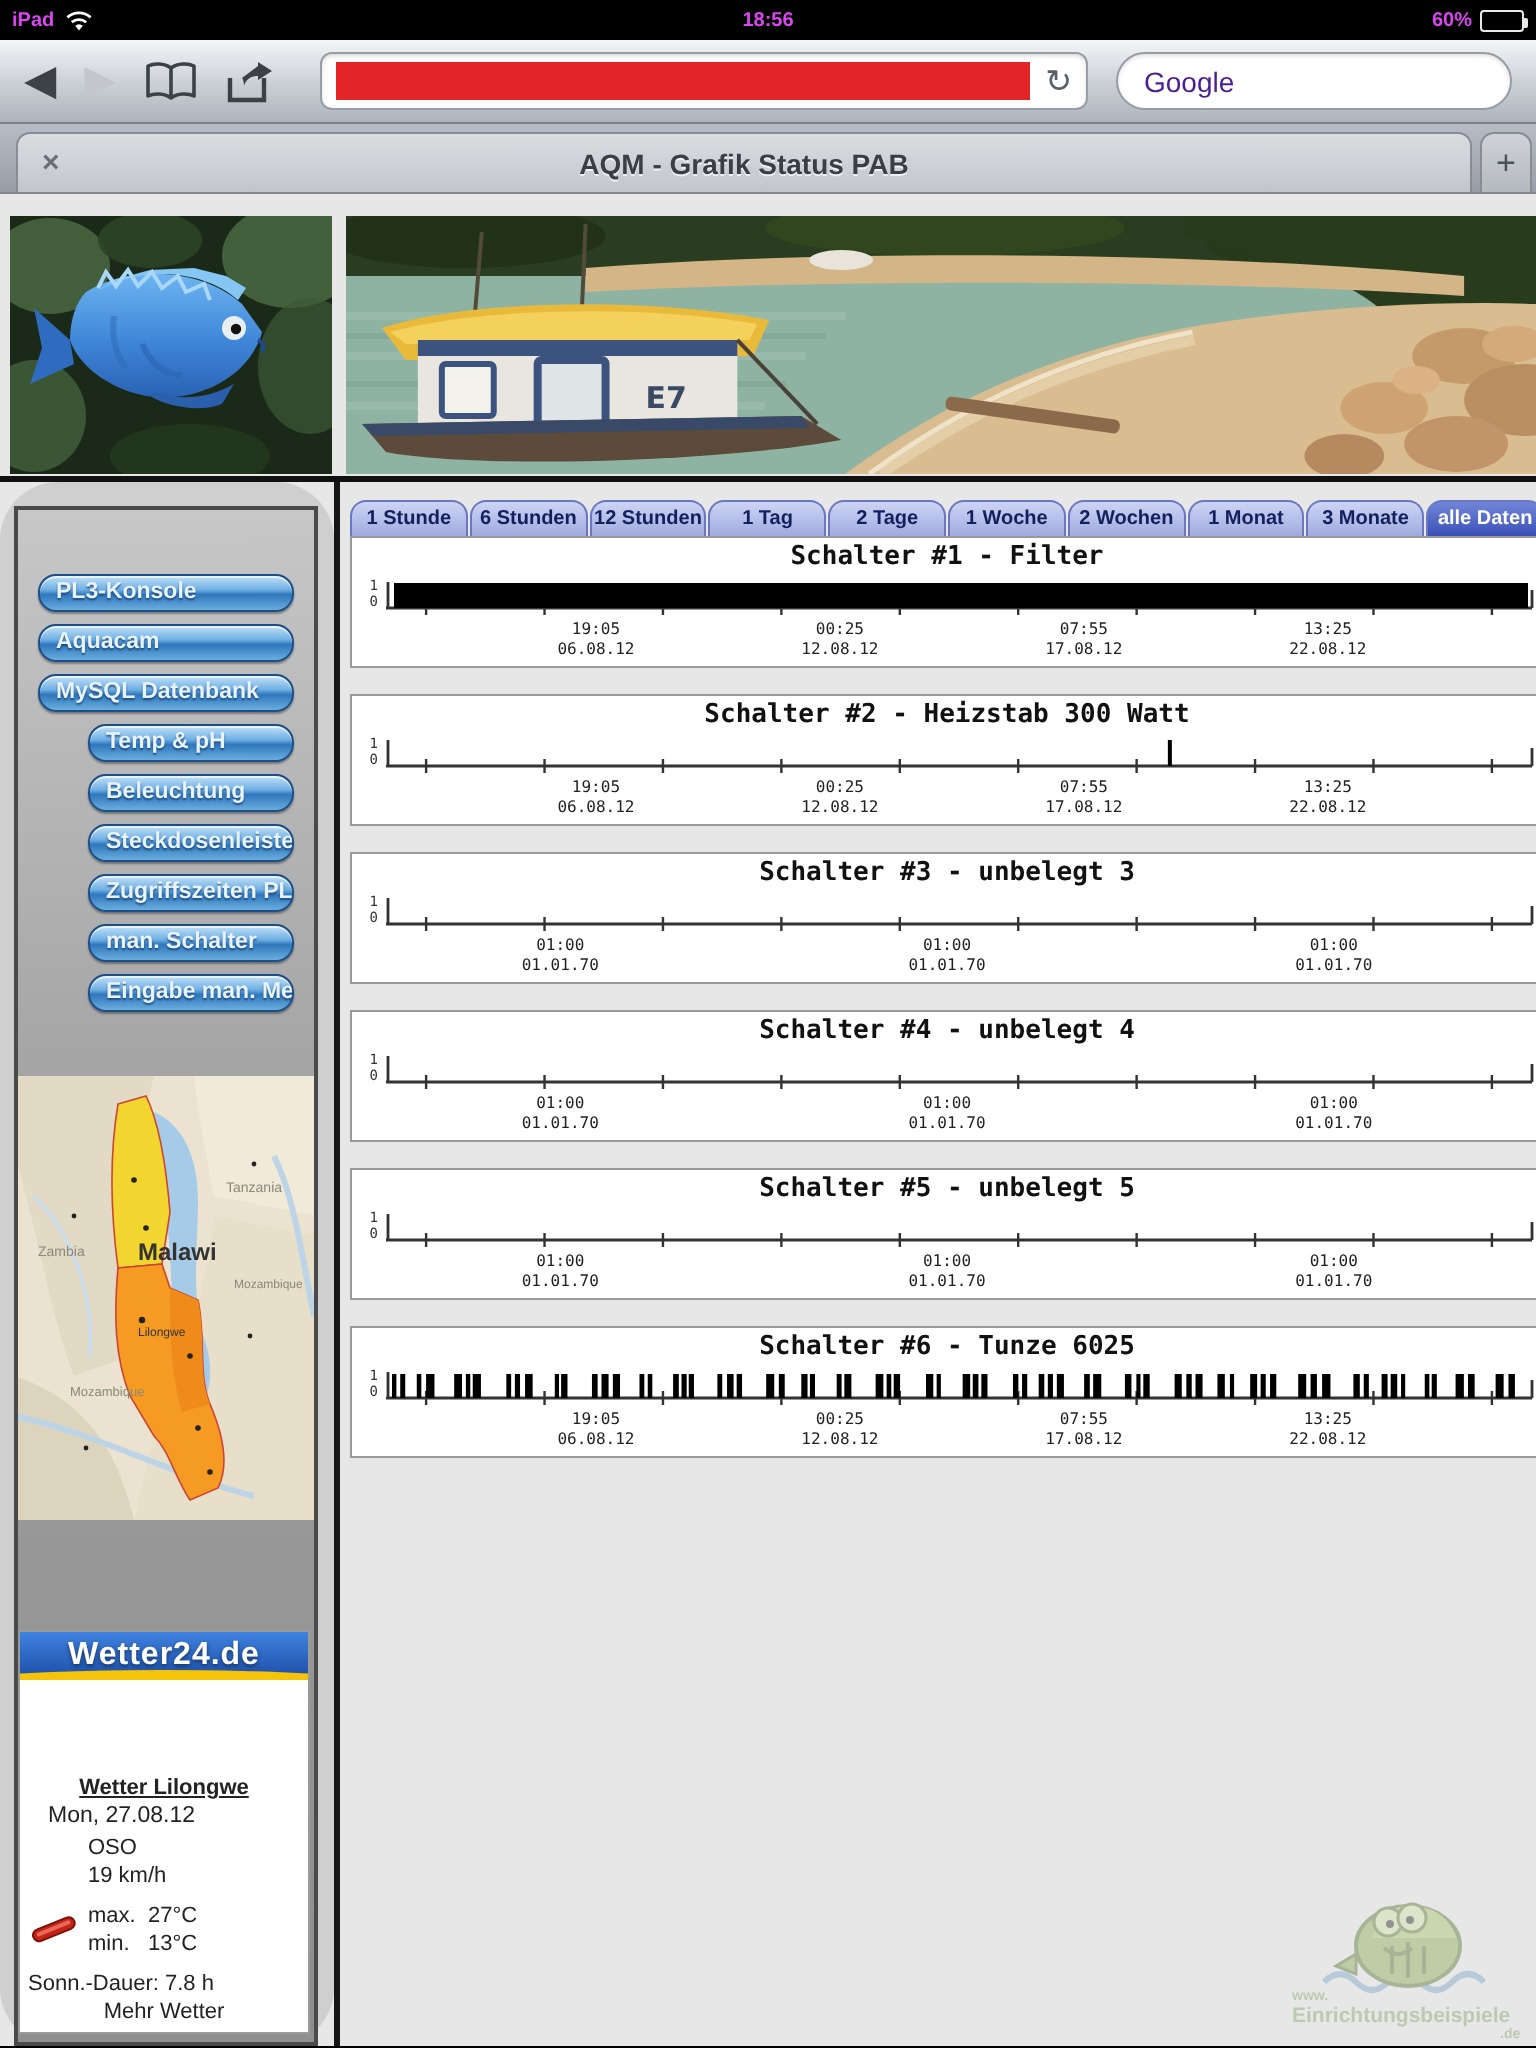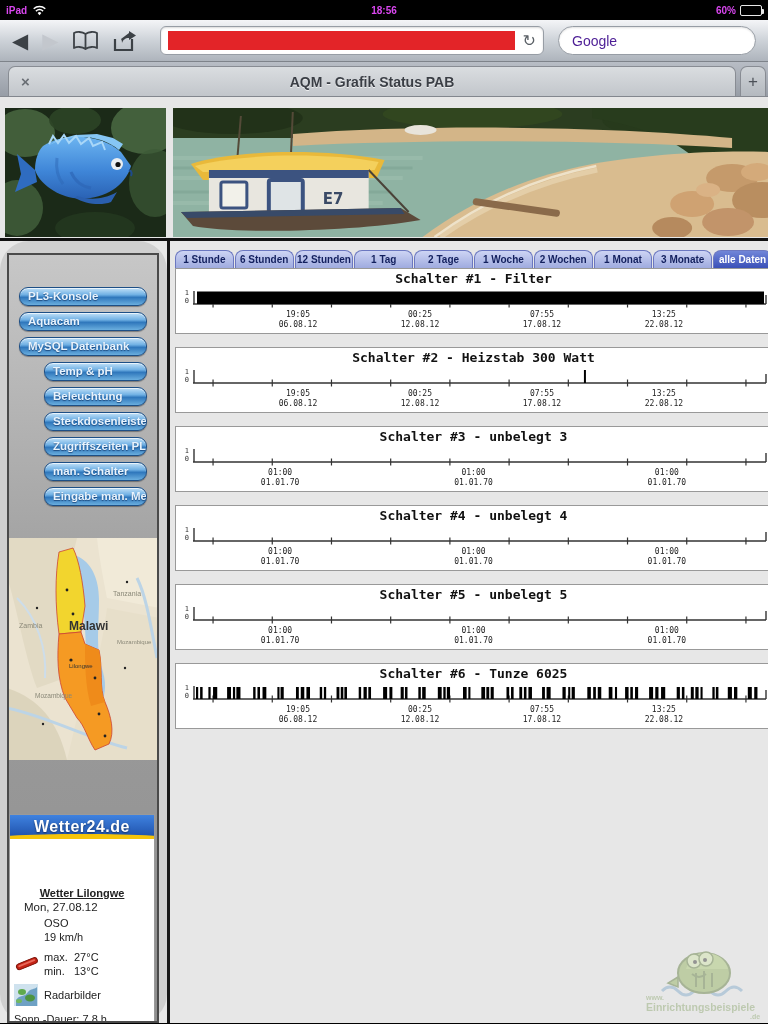--- a/index.html
+++ b/index.html
@@ -321,30 +321,20 @@
               <rect width="24" height="22" fill="#fff"></rect>
               <rect x="2" y="8" width="22" height="6" rx="3" transform="rotate(-22 12 11)" fill="#c42315" stroke="#7a1208" stroke-width="1"></rect>
               <rect x="4" y="9.5" width="18" height="2" rx="1" transform="rotate(-22 12 11)" fill="#e8695a"></rect>
             </svg>
             <span class="temp-grid">
               <span>max.</span>
               <span>27°C</span>
               <span>min.</span>
               <span>13°C</span>
             </span>
-          </div>
-          <div class="weather-row">
-            <svg class="wicon" viewBox="0 0 24 22">
-              <rect width="24" height="22" fill="#cfe2ee"></rect>
-              <path d="M2 16 C6 10 10 14 14 8 C17 4 20 6 23 3 L23 22 L2 22 Z" fill="#6ea1c4"></path>
-              <ellipse cx="8" cy="8" rx="4" ry="3" fill="#5faa4e"></ellipse>
-              <ellipse cx="16" cy="14" rx="5" ry="3.4" fill="#4d9440"></ellipse>
-              <ellipse cx="5" cy="17" rx="3" ry="2" fill="#71b85e"></ellipse>
-            </svg>
-            <span>Radarbilder</span>
           </div>
           <div class="weather-sun">Sonn.-Dauer: 7.8 h</div>
           <div class="weather-more">Mehr Wetter</div>
         </div>
       </div>
     </div>
 
     <div class="divider"></div>
 
     <div class="main">

